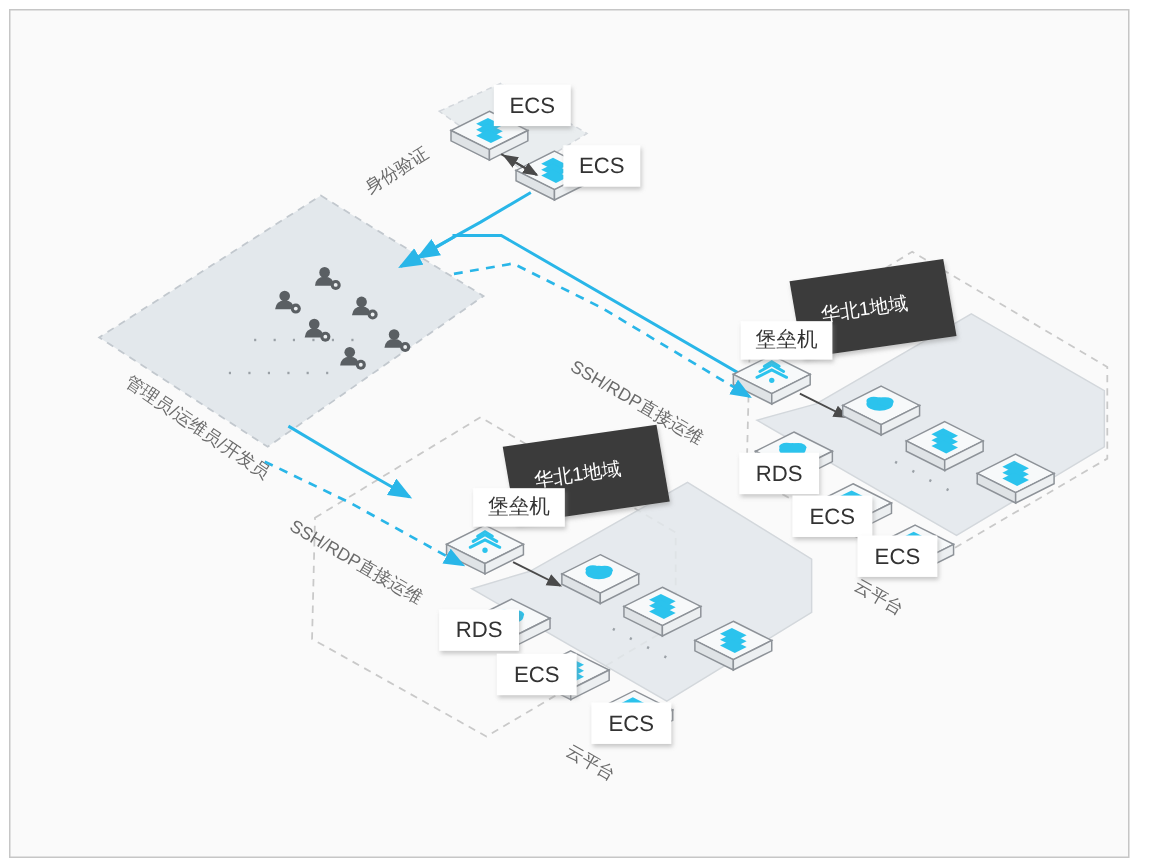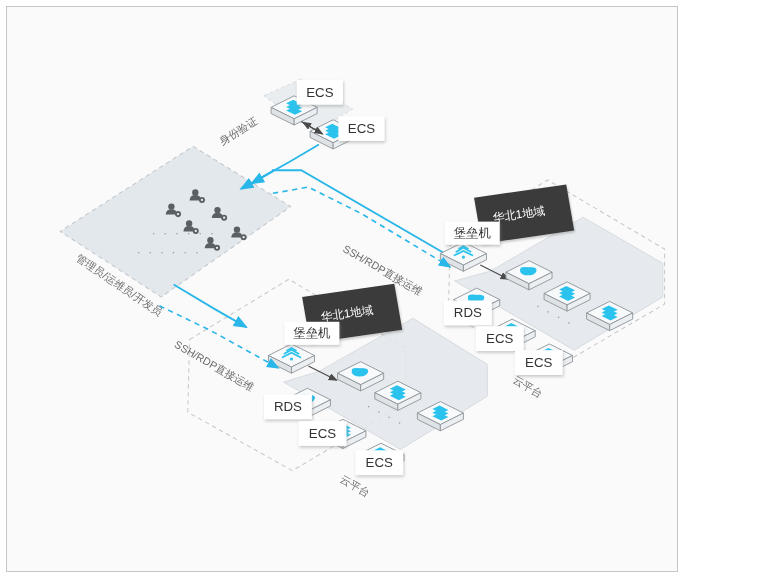--- a/index.html
+++ b/index.html
@@ -5,21 +5,21 @@
   html,body{margin:0;padding:0;}
   body{
     width:768px;height:578px;
     background:#ffffff;
     font-family:"Liberation Sans","DejaVu Sans",sans-serif;
     overflow:hidden;
   }
   #frame{
     position:absolute;
     left:6px;top:6px;
-    width:672px;height:566px;
+    width:747px;height:566px;
     background:#fafafa;
     border:1px solid #c6c6c6;
     box-sizing:border-box;
   }
   #canvas{position:absolute;left:0;top:0;width:100%;height:100%;}
   .lbl{
     font-family:"Liberation Sans","DejaVu Sans",sans-serif;
     fill:#3c3c3c;
   }
   .callout-text{font-size:15px;fill:#333333;}

